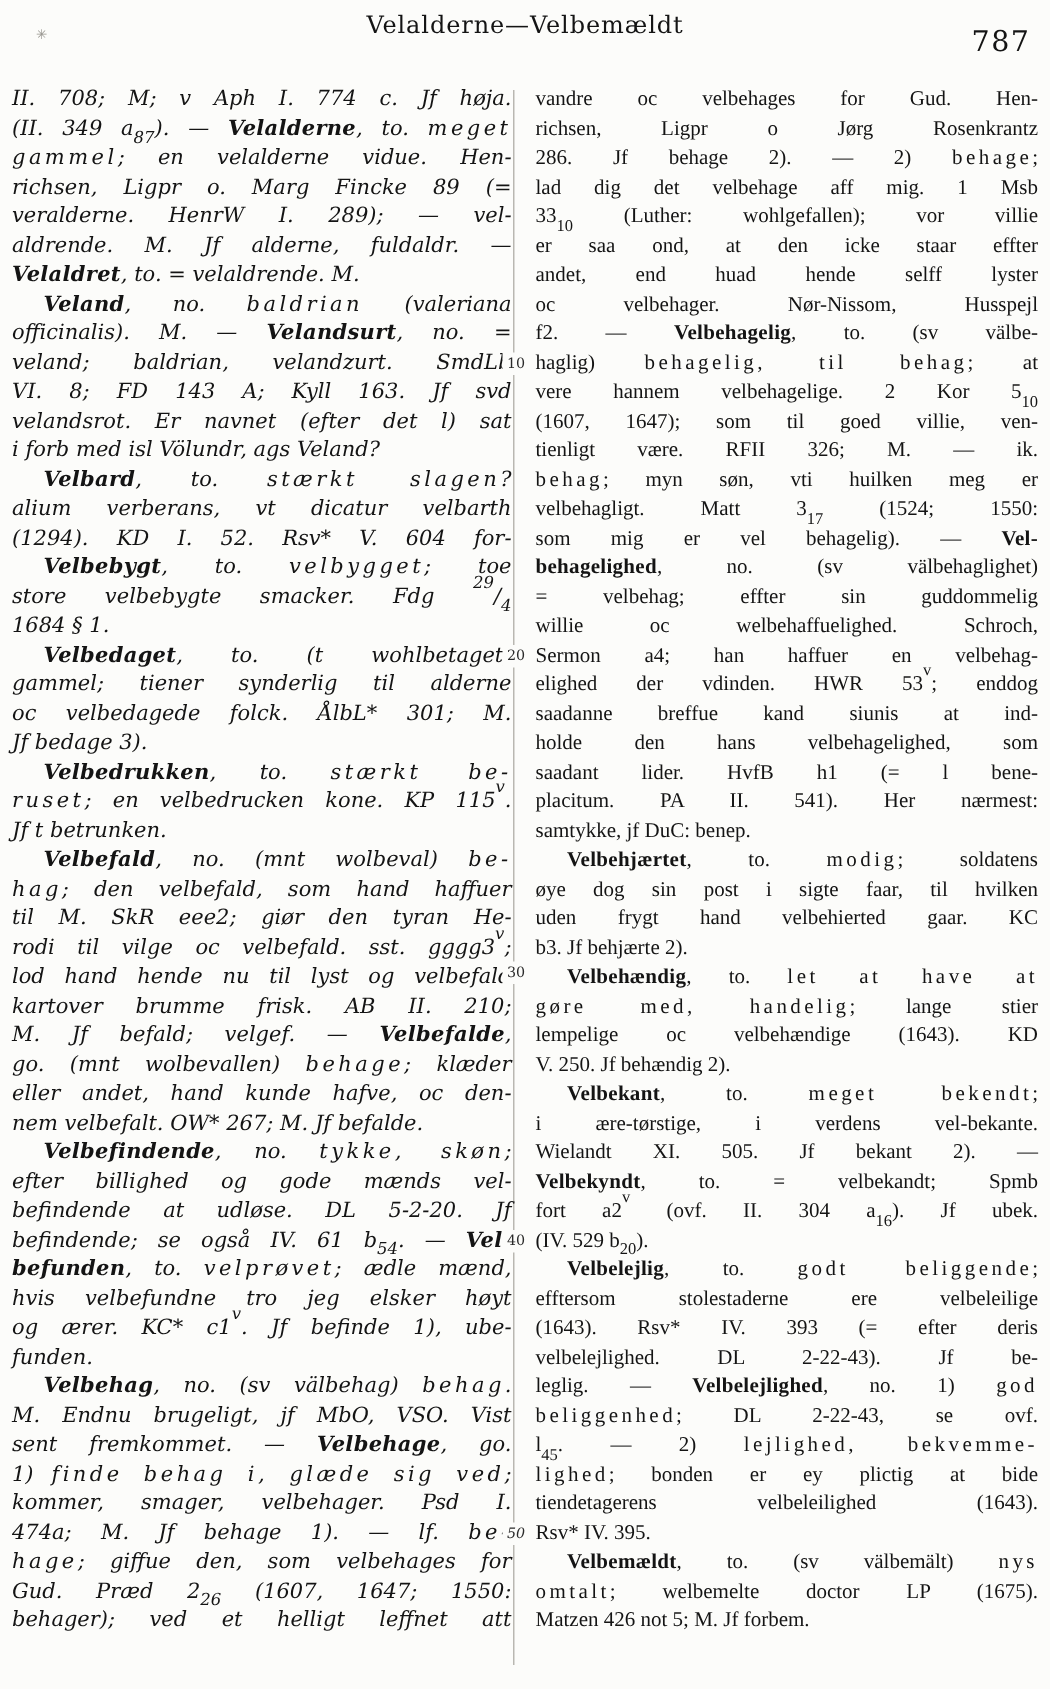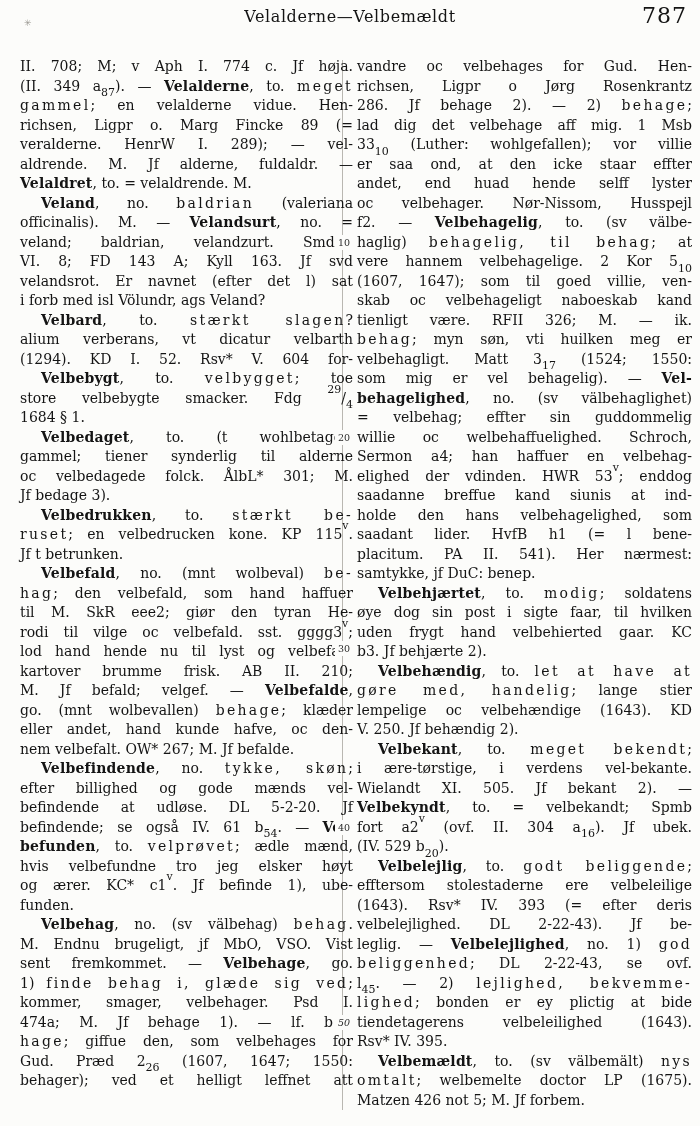--- a/index.html
+++ b/index.html
@@ -12,34 +12,34 @@
     color:#141414;
     overflow:hidden;
   }
   .header-title {
     position:absolute; top:7px; left:0; right:0;
     text-align:center;
     font-size:16px;
     letter-spacing:0.6px;
   }
   .page-number {
-    position:absolute; top:3px; right:13px;
-    font-size:22px;
+    position:absolute; top:17px; right:13px;
+    font-size:19px;
     letter-spacing:1px;
   }
   .margin-mark {
     position:absolute; top:18px; left:24px;
     font-size:9px; color:#9a9892;
   }
   .col {
     position:absolute; top:57px;
     font-size:14px; line-height:19.5px;
   }
-  .col-left  { left:20px;   width:333px; }
-  .col-right { left:357px; width:335px; }
+  .col-left  { left:8px;   width:333px;font-style:italic; }
+  .col-right { left:357px; width:335px;font-family:Liberation Serif, serif; }
   .line {
     height:19.5px;
     white-space:nowrap;        
     text-align:justify;
     text-align-last:justify;
     overflow:visible;
   }
   .line.end { text-align-last:left; }
   .line.ind { text-indent:21px; }
   .line b { font-weight:bold; letter-spacing:0.2px; }
@@ -130,21 +130,20 @@
       <div class="line">286. Jf behage 2). — 2) <span class="sp">behage</span>;</div>
       <div class="line">lad dig det velbehage aff mig. 1 Msb</div>
       <div class="line">33<sub>10</sub> (Luther: wohlgefallen); vor villie</div>
       <div class="line">er saa ond, at den icke staar effter</div>
       <div class="line">andet, end huad hende selff lyster</div>
       <div class="line">oc velbehager. Nør-Nissom, Husspejl</div>
       <div class="line">f2. — <b>Velbehagelig</b>, to. (sv välbe-</div>
       <div class="line">haglig) <span class="sp">behagelig, til behag</span>; at</div>
       <div class="line">vere hannem velbehagelige. 2 Kor 5<sub>10</sub></div>
       <div class="line">(1607, 1647); som til goed villie, ven-</div>
-      <div class="line">skab oc velbehageligt naboeskab kand</div>
       <div class="line">tienligt være. RFII 326; M. — ik.</div>
       <div class="line"><span class="sp">behag</span>; myn søn, vti huilken meg er</div>
       <div class="line">velbehagligt. Matt 3<sub>17</sub> (1524; 1550:</div>
       <div class="line">som mig er vel behagelig). — <b>Vel-</b></div>
       <div class="line"><b>behagelighed</b>, no. (sv välbehaglighet)</div>
       <div class="line">= velbehag; effter sin guddommelig</div>
       <div class="line">willie oc welbehaffuelighed. Schroch,</div>
       <div class="line">Sermon a4; han haffuer en velbehag-</div>
       <div class="line">elighed der vdinden. HWR 53<sup>v</sup>; enddog</div>
       <div class="line">saadanne breffue kand siunis at ind-</div>

